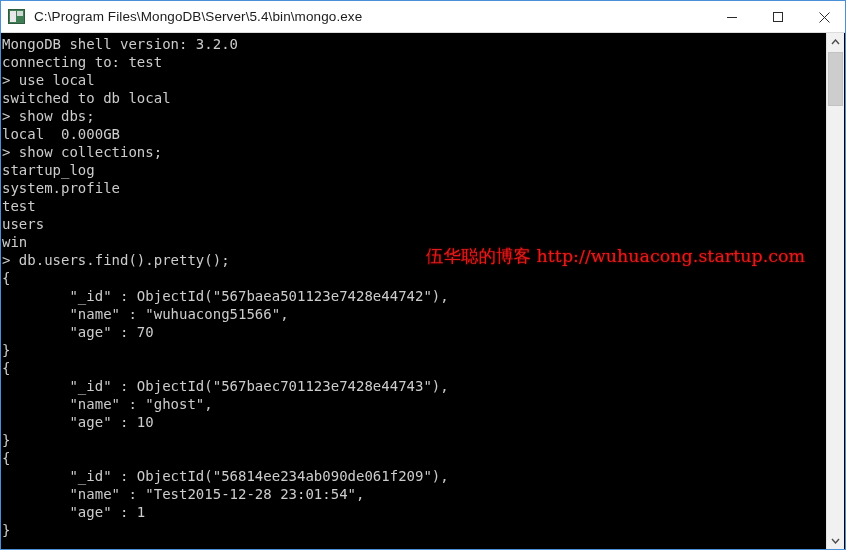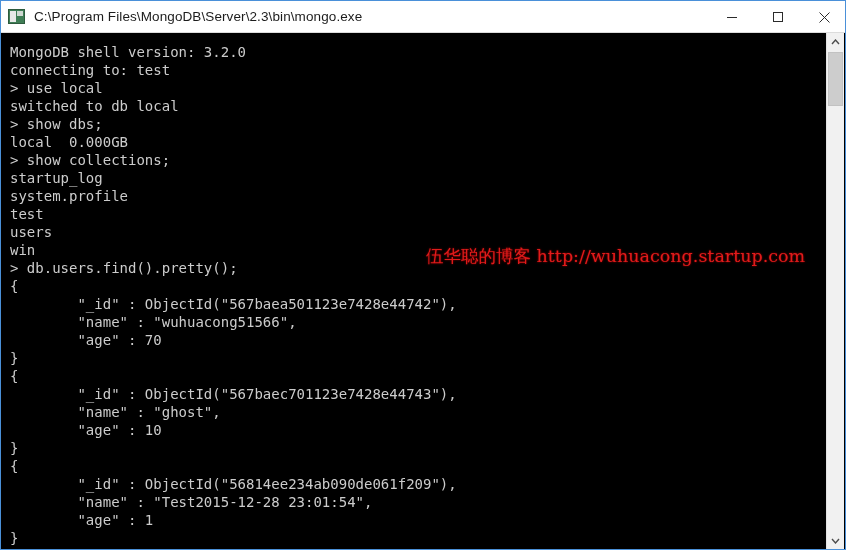--- a/index.html
+++ b/index.html
@@ -93,21 +93,21 @@
     top: 33px;
     width: 827px;
     height: 516px;
     background: #000000;
     overflow: hidden;
   }
   #console-text {
     position: absolute;
     left: 1px;
     top: 2px;
-    margin: 8px;
+    margin: 0;
     padding: 0;
     font-family: "DejaVu Sans Mono", "Liberation Mono", monospace;
     font-size: 14px;
     line-height: 18px;
     color: #cccccc;
     white-space: pre;
     letter-spacing: 0px;
   }
 
   
@@ -166,21 +166,21 @@
     background: transparent;
   }
 </style>
 </head>
 <body>
 
 <div id="window">
 
   <div id="titlebar">
     <div id="app-icon"></div>
-    <div id="title-text">C:\Program Files\MongoDB\Server\2.3\bin\mongo.exe</div>
+    <div id="title-text">C:\Program Files\MongoDB\Server\5.4\bin\mongo.exe</div>
     <div id="window-controls">
       <div class="winbtn">
         <svg width="12" height="12" viewBox="0 0 12 12" aria-hidden="true">
           <line x1="1" y1="6.5" x2="11" y2="6.5" stroke="#2b2b2b" stroke-width="1"></line>
         </svg>
       </div>
       <div class="winbtn">
         <svg width="12" height="12" viewBox="0 0 12 12" aria-hidden="true">
           <rect x="1.5" y="1.5" width="9" height="9" fill="none" stroke="#2b2b2b" stroke-width="1"></rect>
         </svg>

